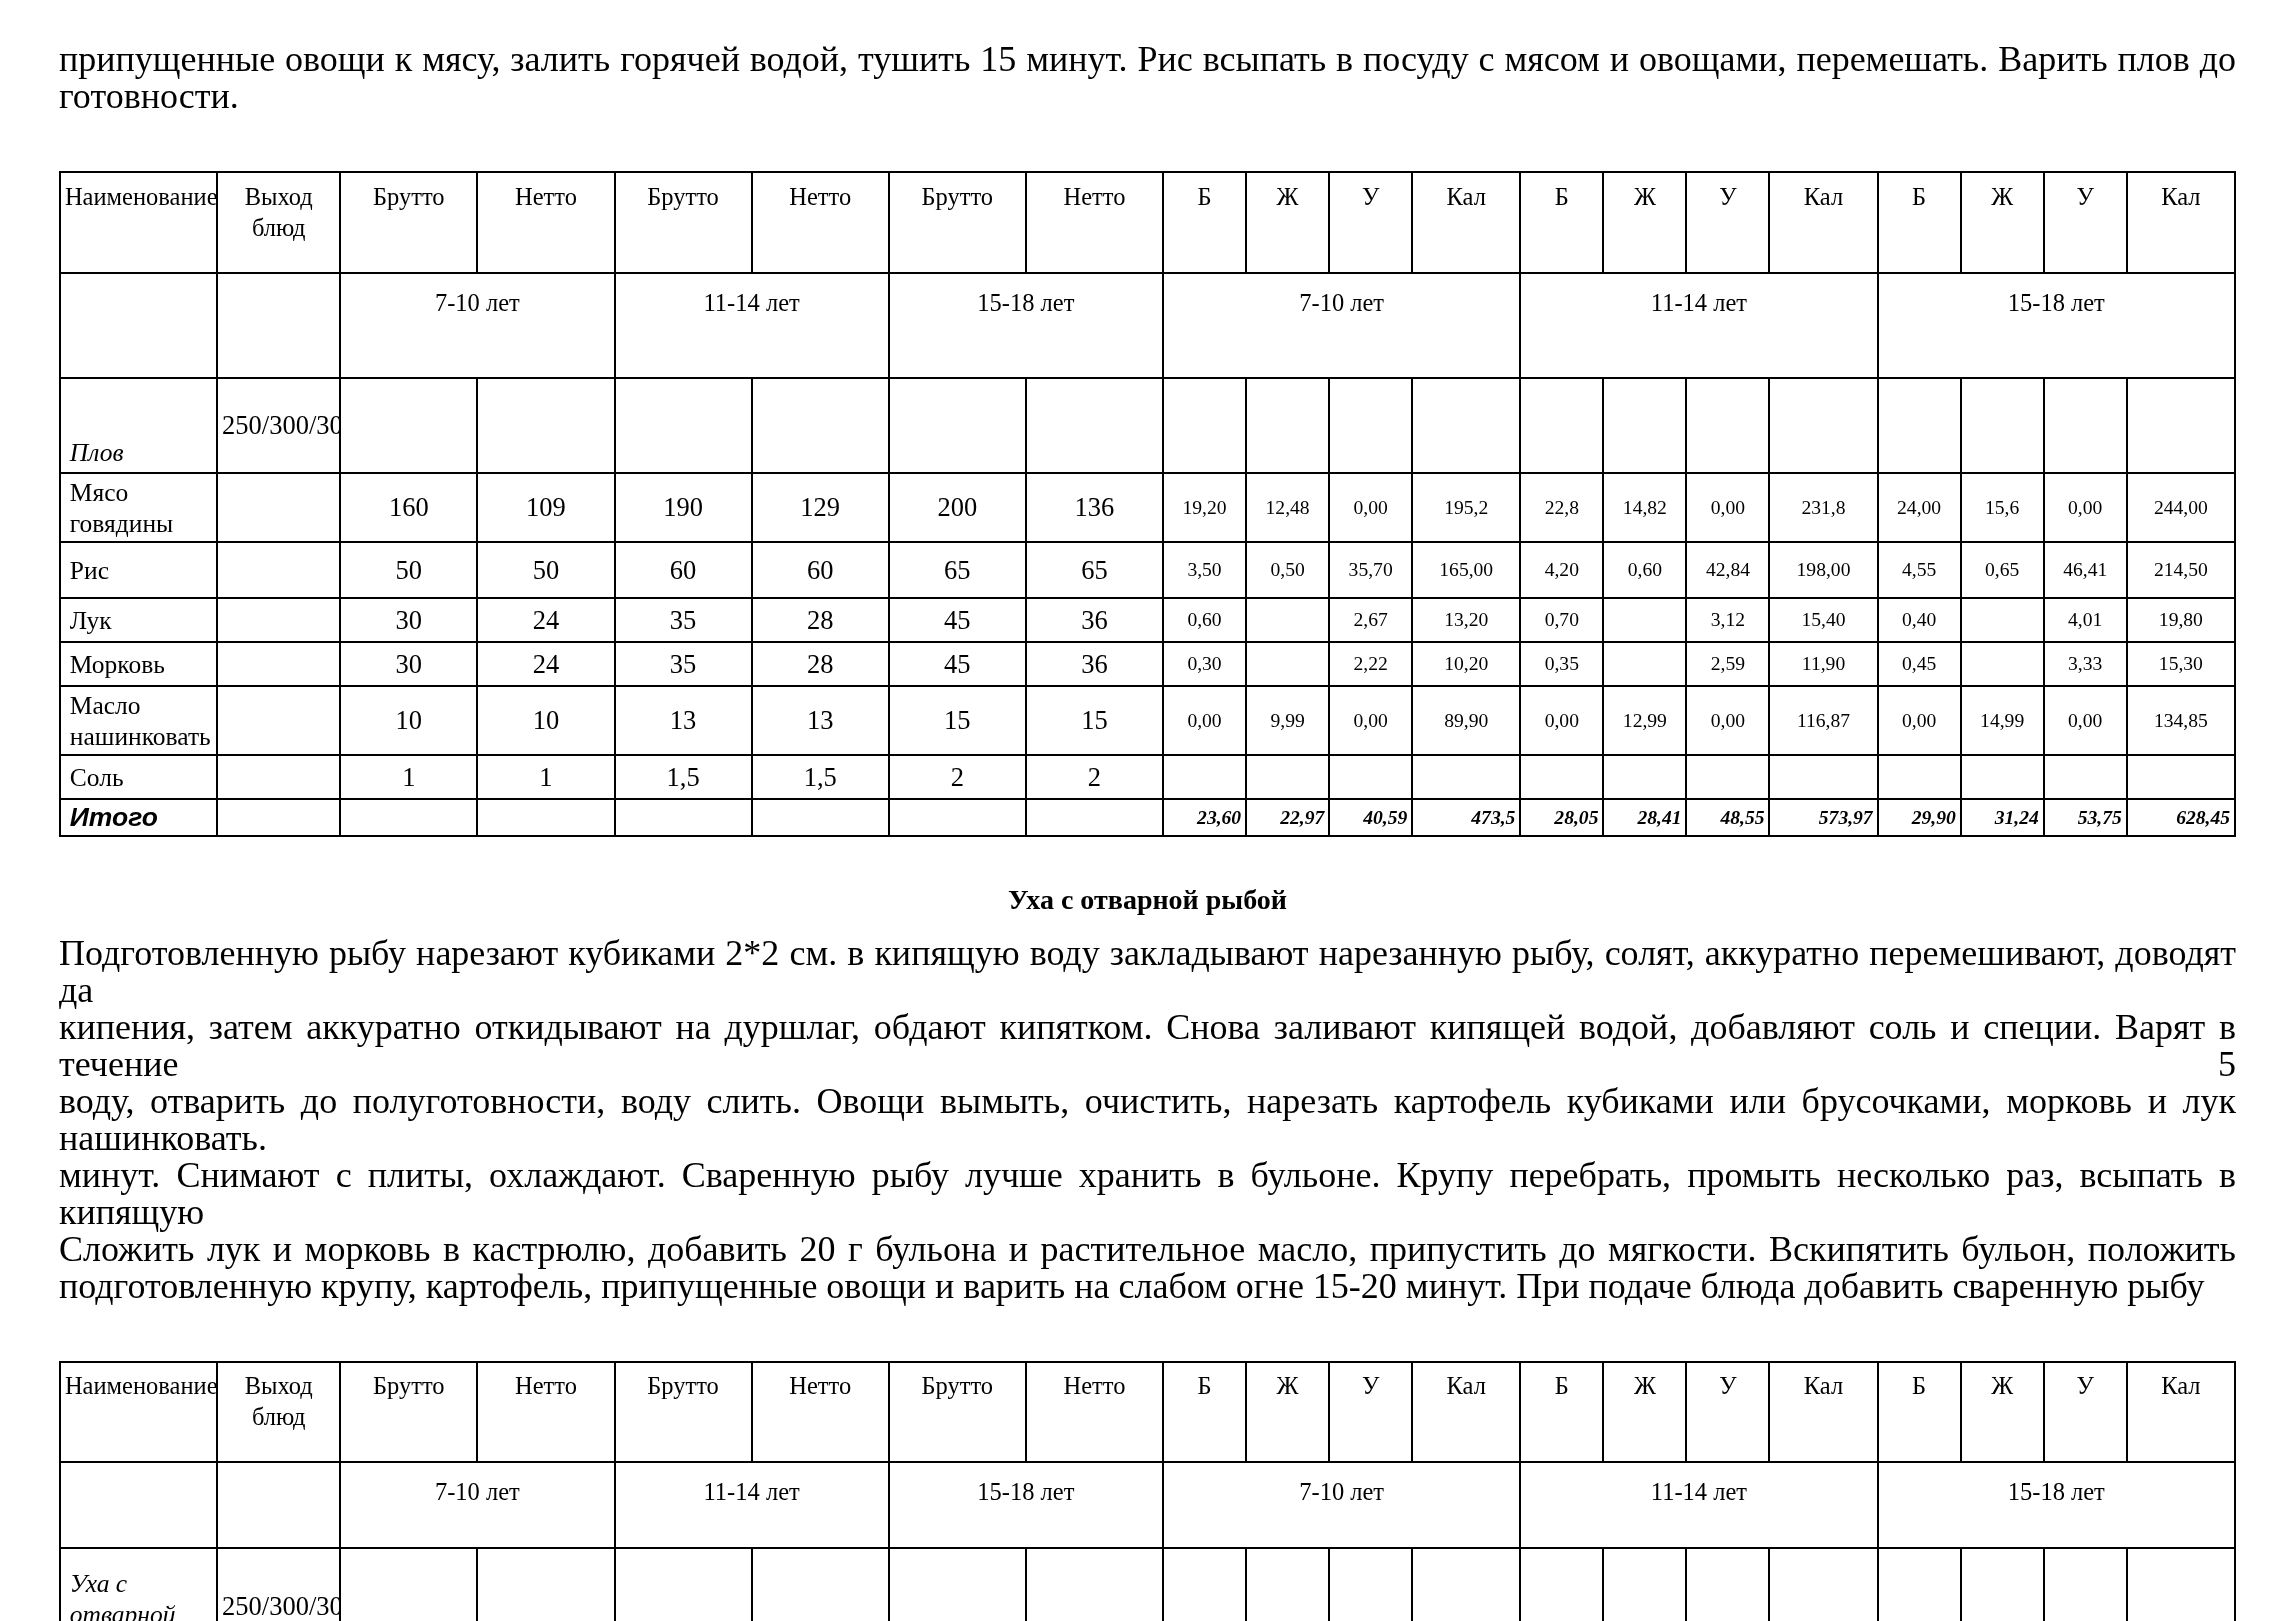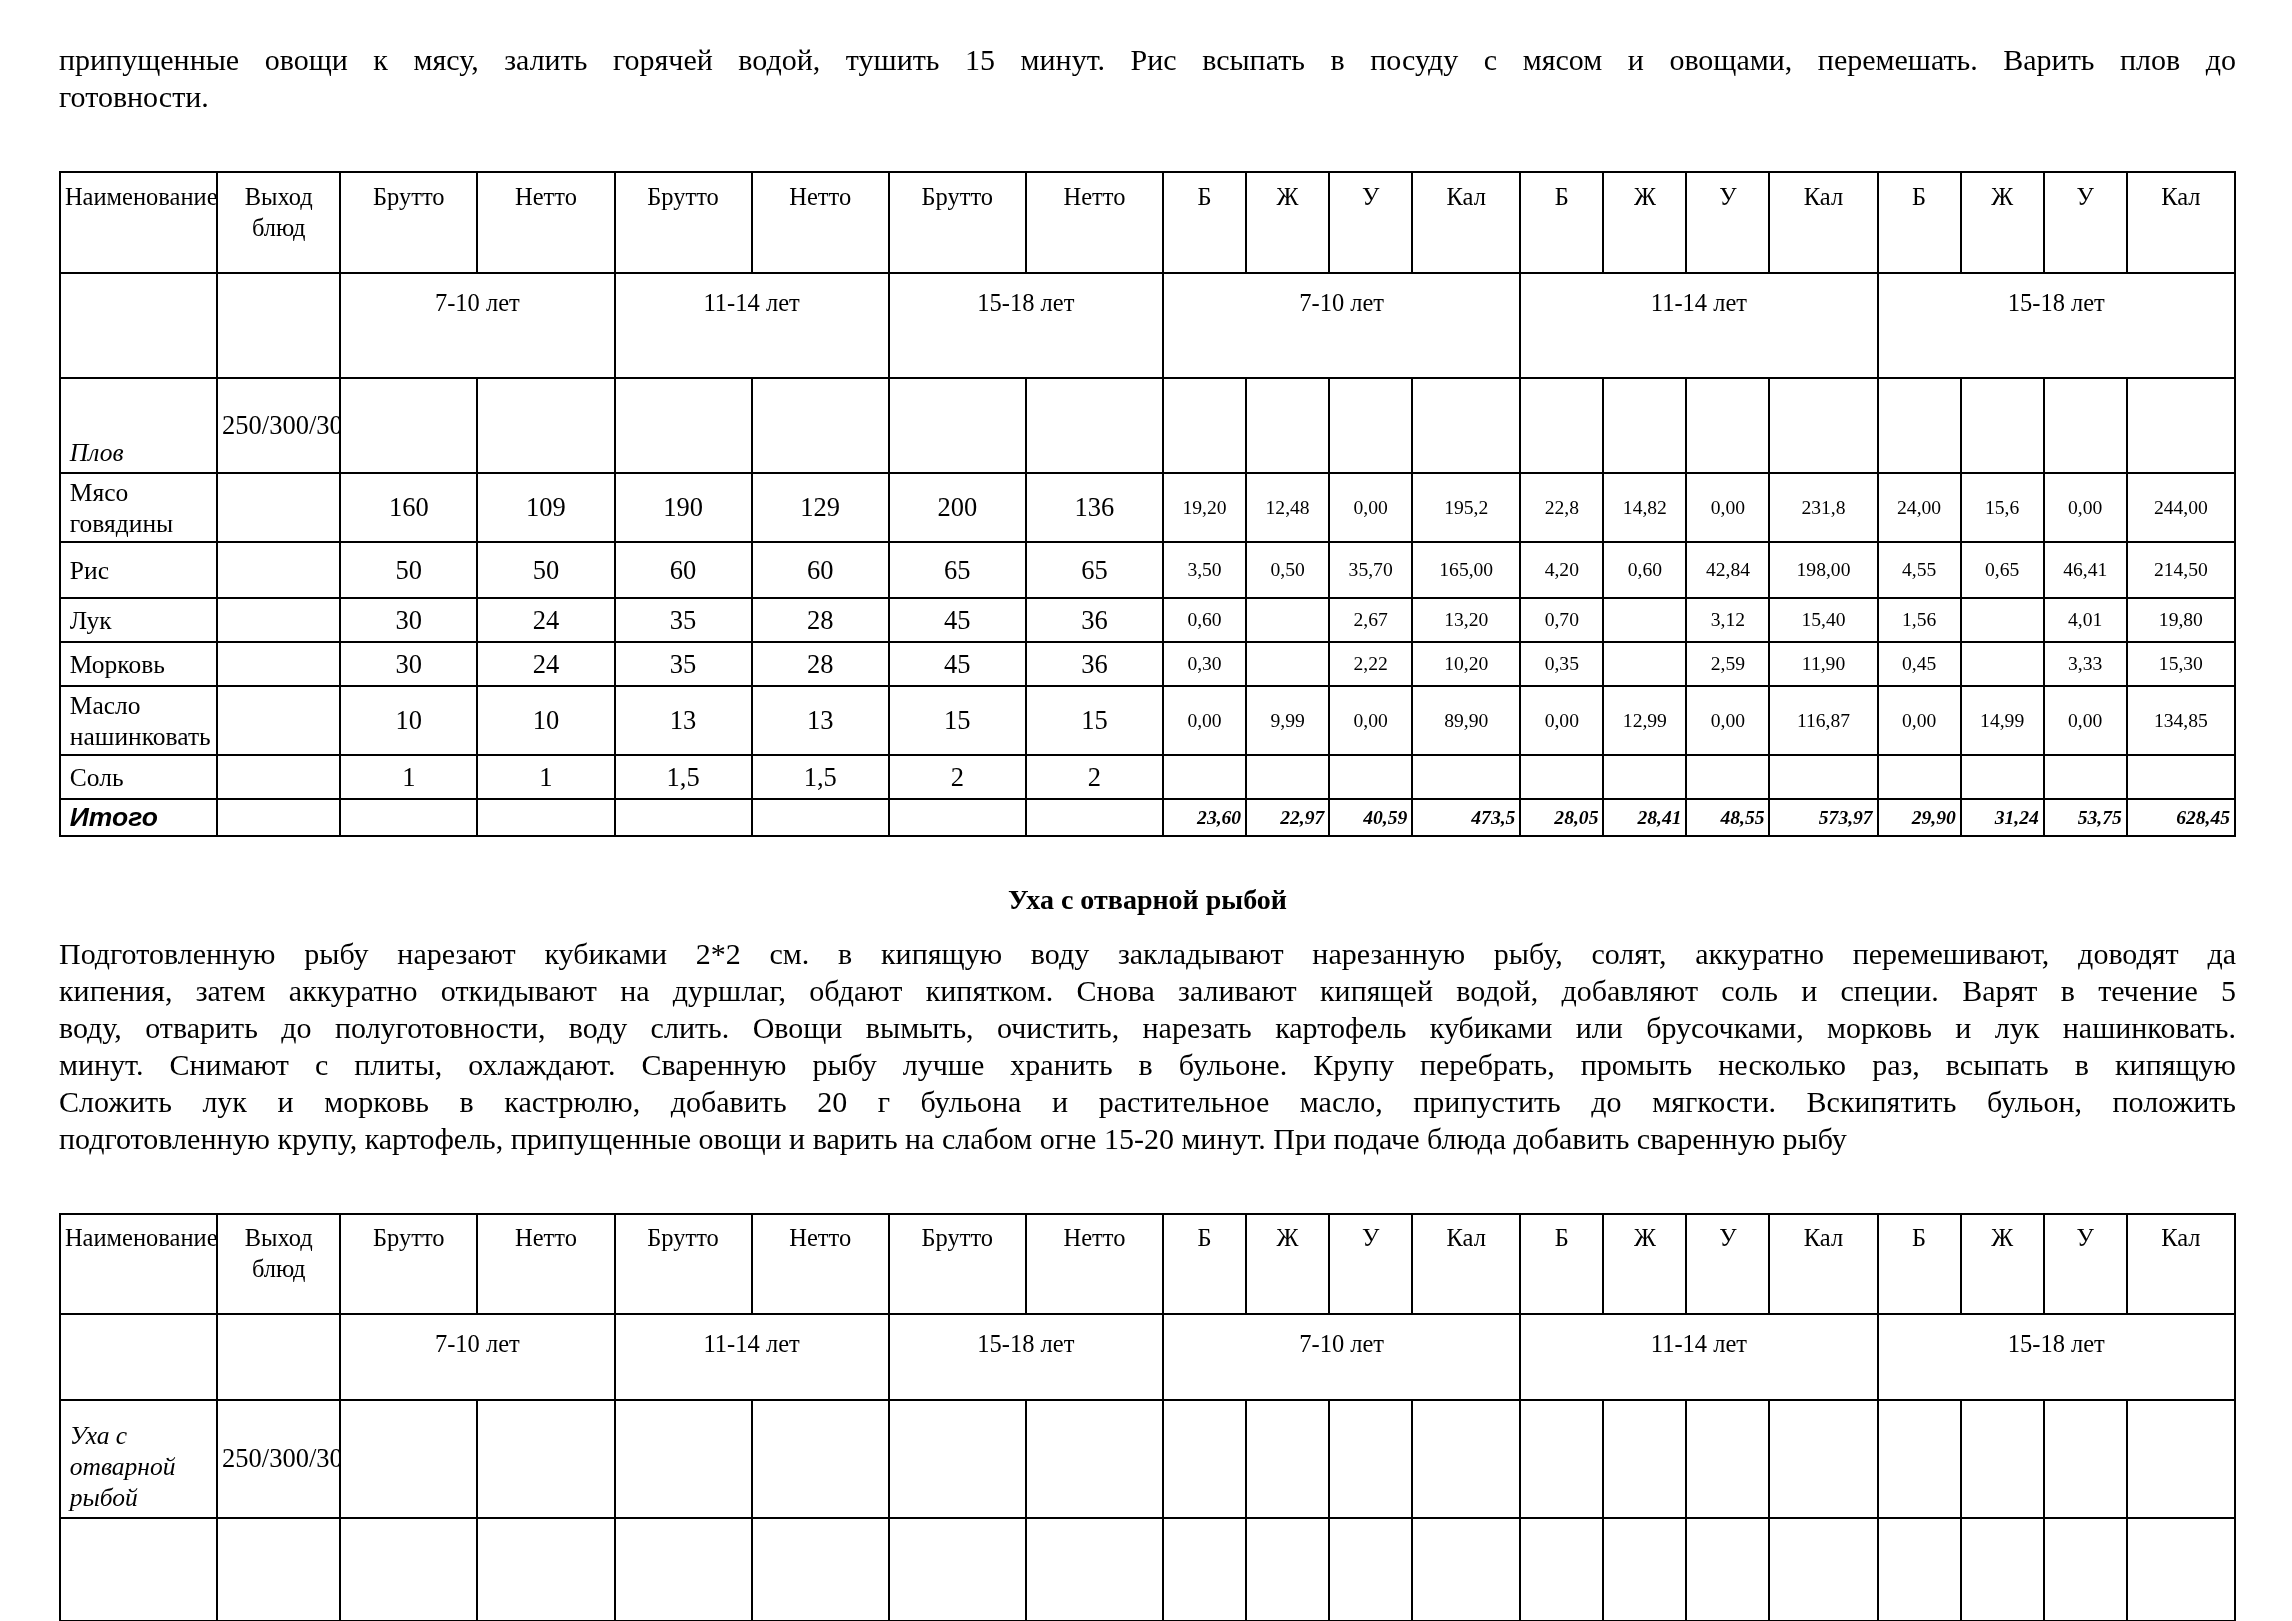--- a/index.html
+++ b/index.html
@@ -3,21 +3,21 @@
 <meta charset="utf-8">
 <style>
   html,body{margin:0;padding:0;background:#ffffff;}
   body{
     width:2293px;height:1621px;overflow:hidden;
     box-sizing:border-box;
     padding:41px 57px 0 59px;
     font-family:"Liberation Serif", serif;
     color:#000;
   }
-  .para{font-size:30px;line-height:37px;}
+  .para{font-size:36px;line-height:37px;}
   .pline{text-align:justify;text-align-last:justify;white-space:normal;}
   .pline.last{text-align-last:auto;}
   .section-title{
     margin-top:43px;
     text-align:center;font-weight:bold;font-size:28px;line-height:39px;
   }
   .para2{margin-top:15.7px;}
   table{
     border-collapse:collapse;table-layout:fixed;
     width:2177px;
@@ -191,21 +191,21 @@
         <td class="qty">45</td>
         <td class="qty">36</td>
         <td class="bju">0,60</td>
         <td class="bju"></td>
         <td class="bju">2,67</td>
         <td class="bju">13,20</td>
         <td class="bju">0,70</td>
         <td class="bju"></td>
         <td class="bju">3,12</td>
         <td class="bju">15,40</td>
-        <td class="bju">1,56</td>
+        <td class="bju">0,40</td>
         <td class="bju"></td>
         <td class="bju">4,01</td>
         <td class="bju">19,80</td>
       </tr>
       <tr style="height: 44px;">
         <td class="name">Морковь</td>
         <td class="qty"></td>
         <td class="qty">30</td>
         <td class="qty">24</td>
         <td class="qty">35</td>

